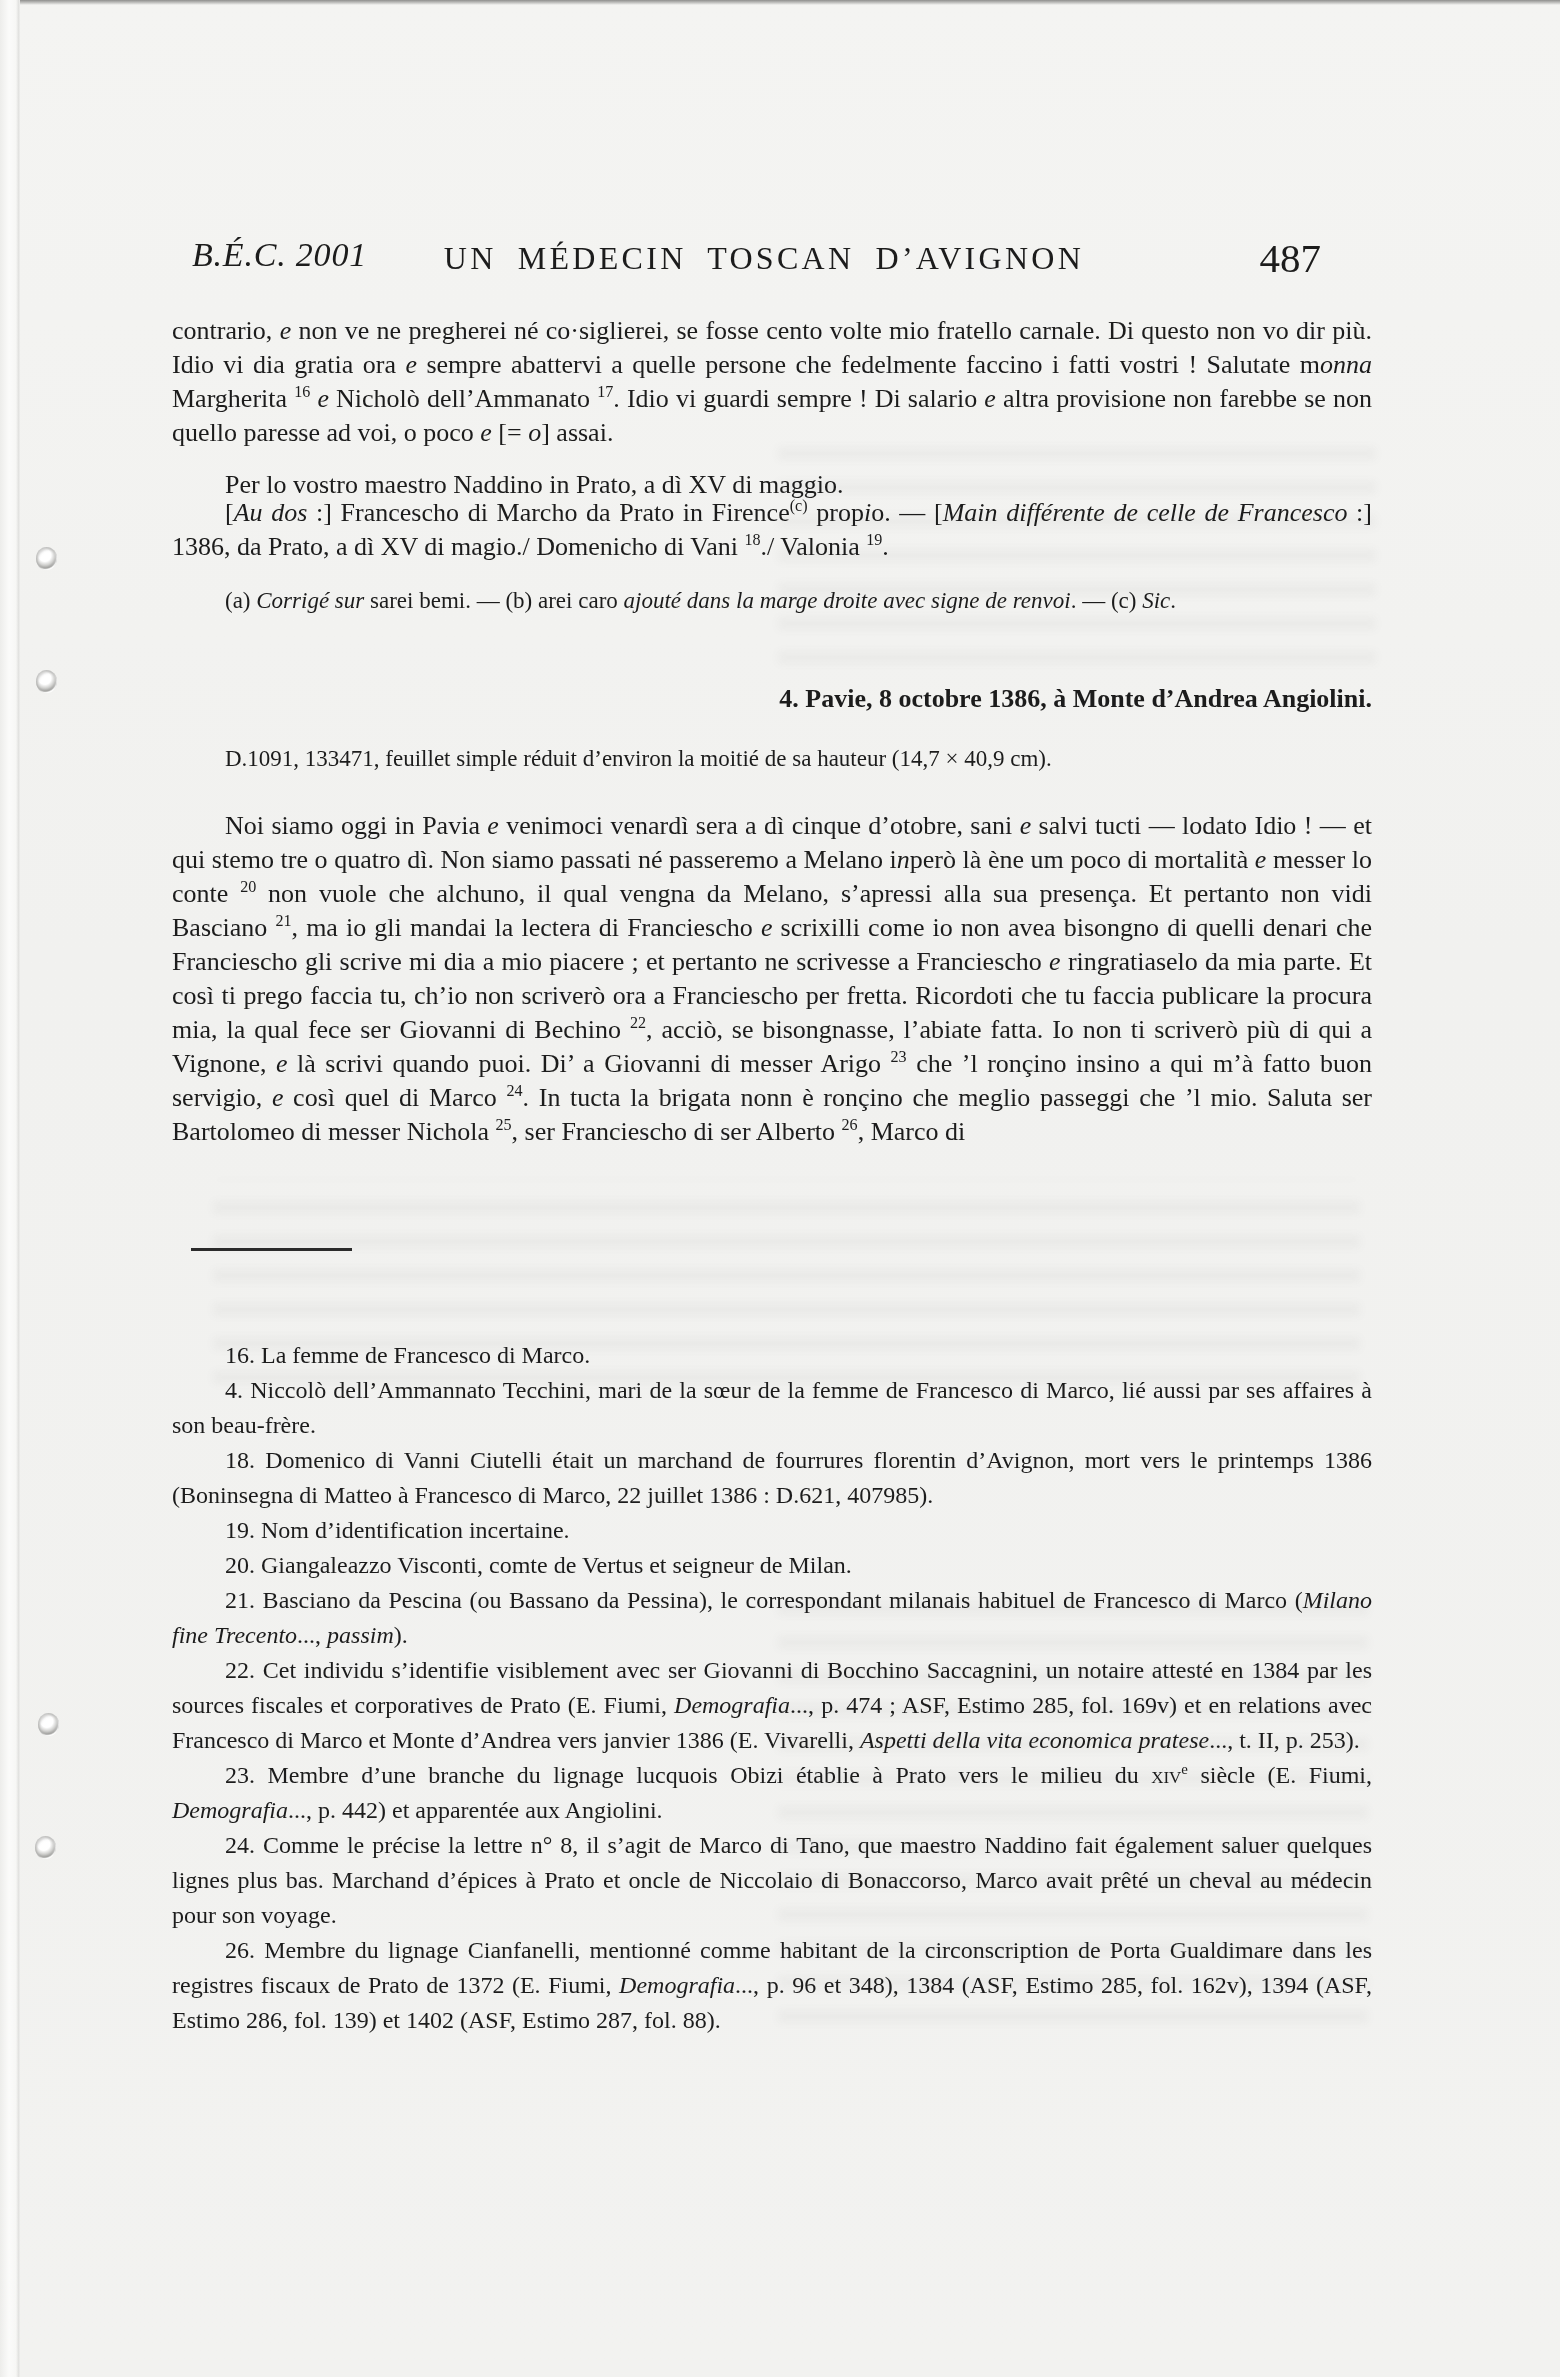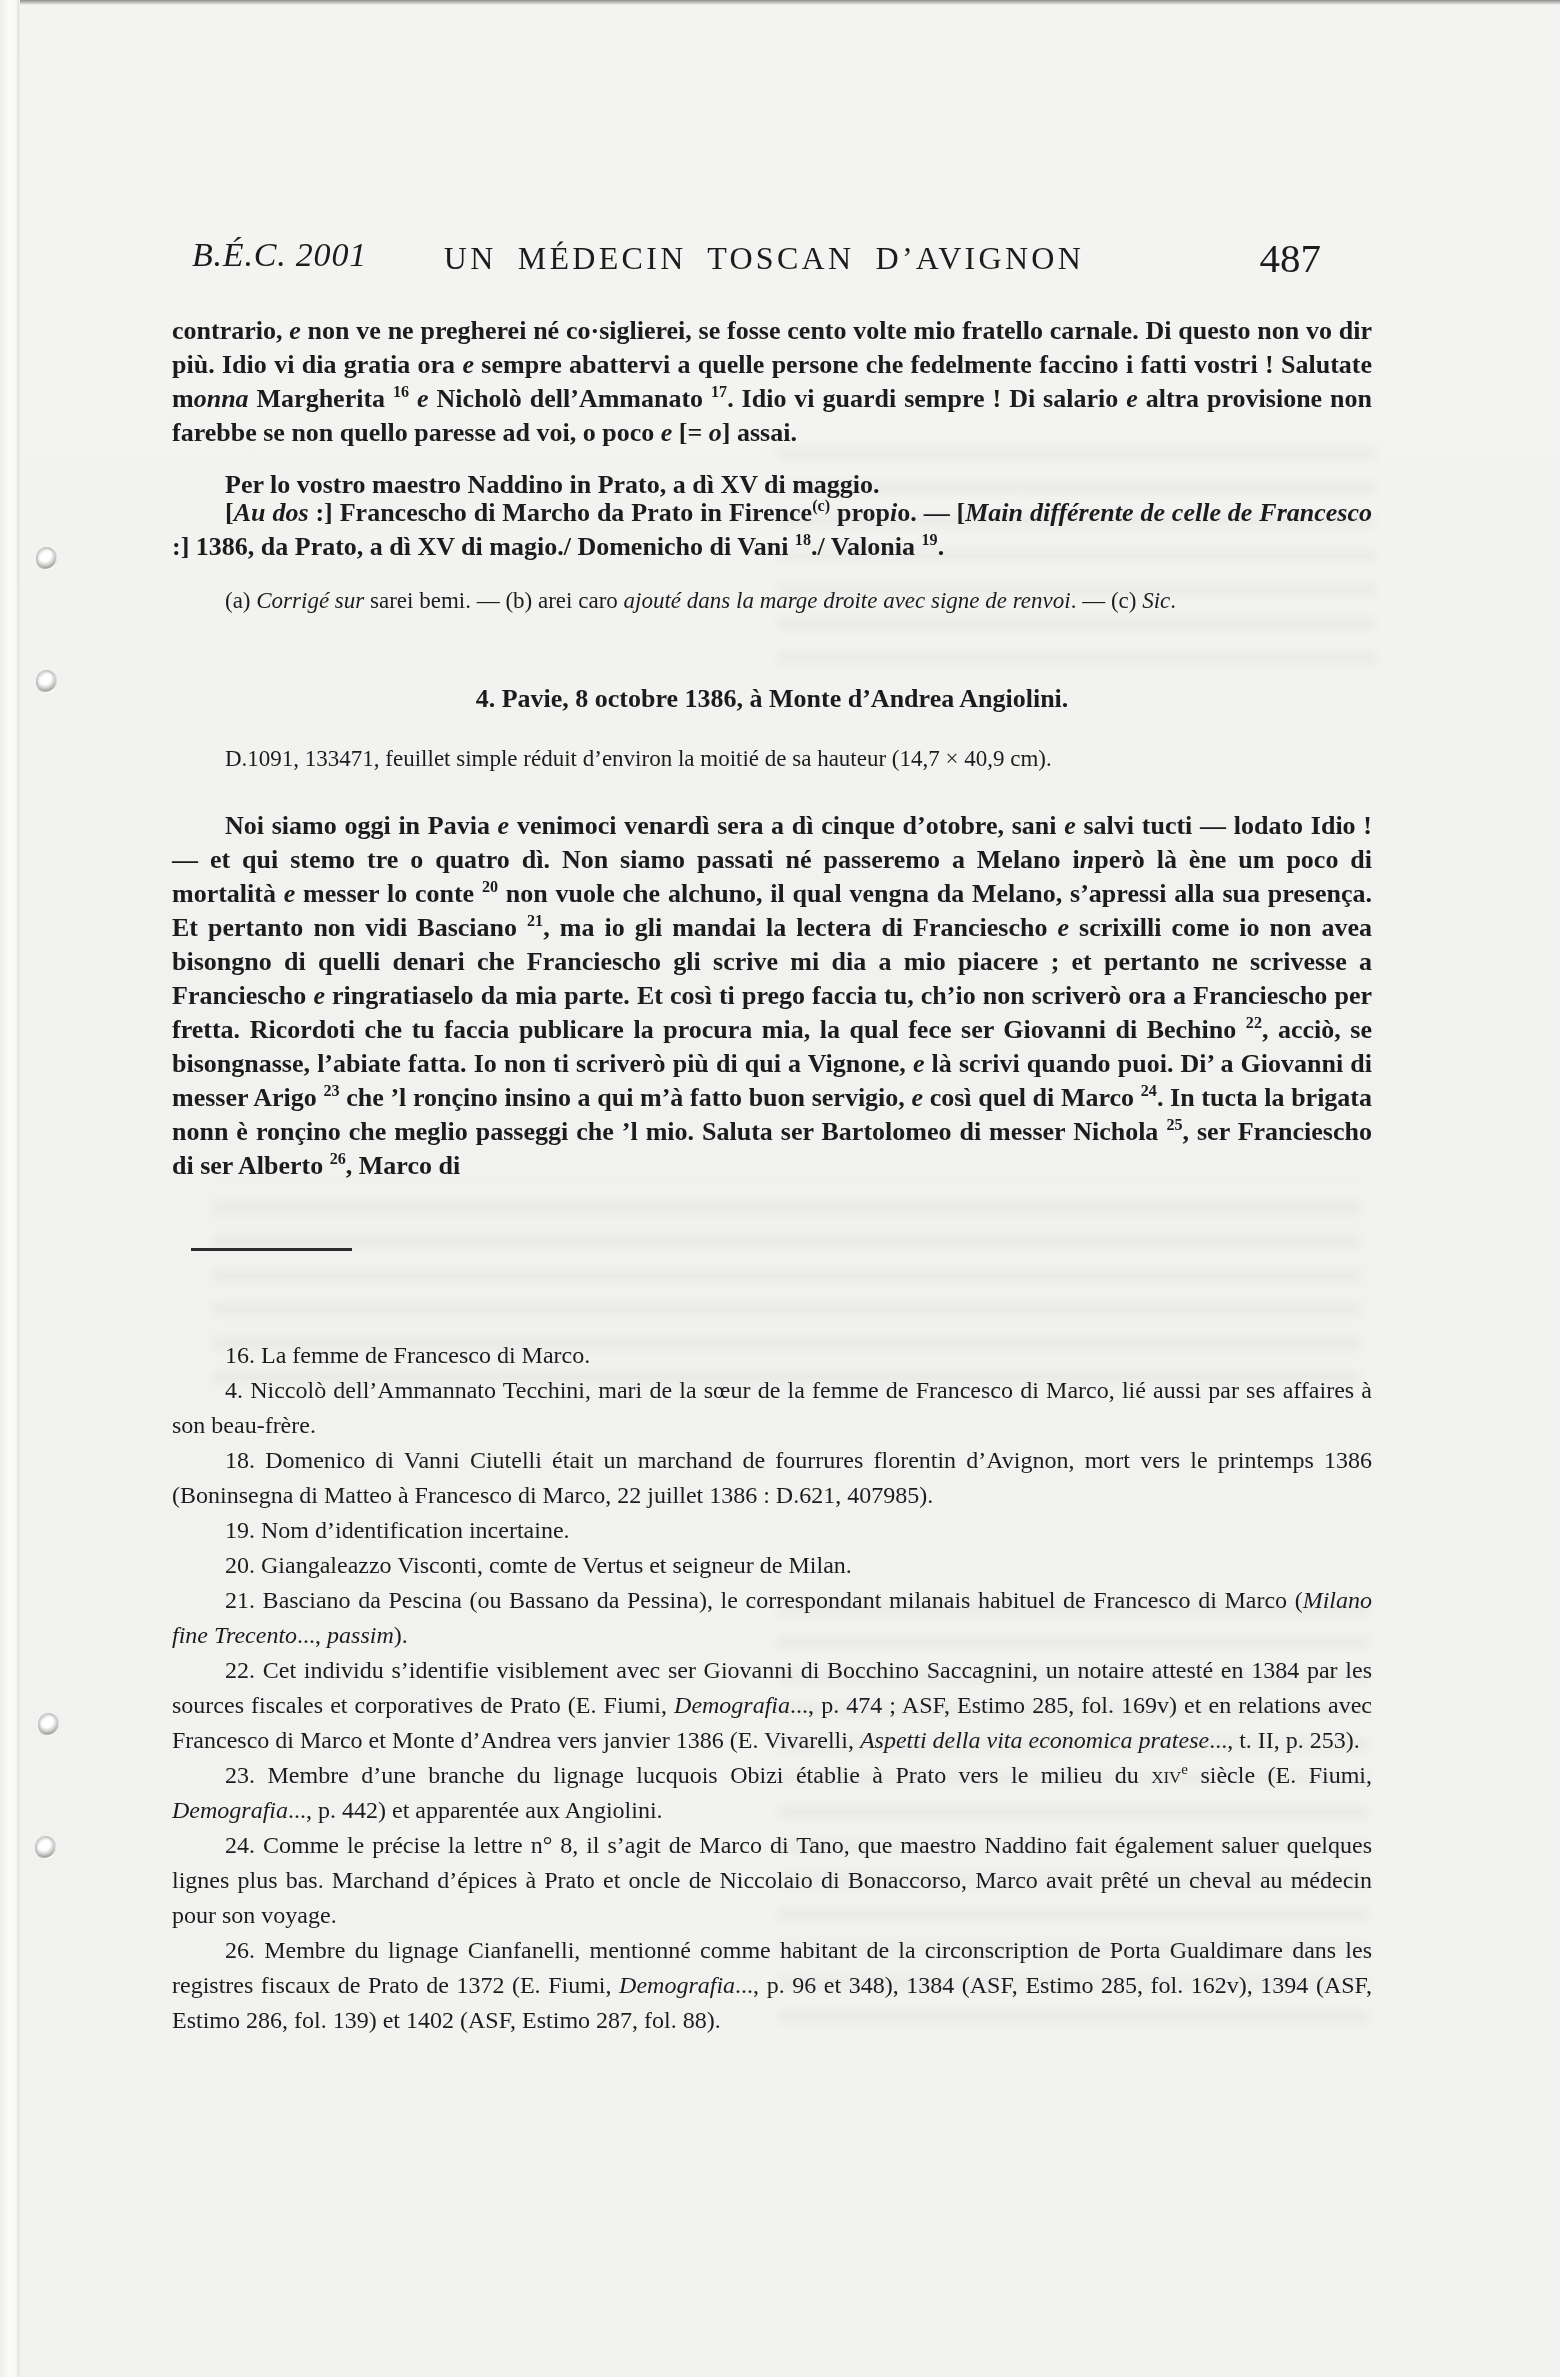--- a/index.html
+++ b/index.html
@@ -17,21 +17,21 @@
     background:radial-gradient(circle at 42% 36%,#ffffff 0 32%,#cfcfcd 52%,#9a9a98 68%,rgba(180,180,178,0) 76%);
     box-shadow:1.6px 2.5px 2.5px rgba(120,120,118,.35) inset, -0.8px -0.8px 1.6px #fff inset;}
   .bleed{position:absolute;opacity:.05;filter:blur(4.1px);
     background:repeating-linear-gradient(0deg,#6a6a68 0 13px,transparent 13px 34px);}
   .hdr{position:absolute;top:236px;left:0;width:100%;height:38px;}
   .hdr .journal{position:absolute;left:192px;top:0;font-style:italic;font-size:34px;letter-spacing:0.8px;}
   .hdr .running{position:absolute;left:164px;width:1200px;top:4.1px;text-align:center;
     font-size:32px;letter-spacing:3.3px;word-spacing:9.8px;}
   .hdr .pageno{position:absolute;right:239px;top:-1.6px;font-size:41px;}
   .txt{position:absolute;left:172px;width:1200px;text-align:justify;}
-  .main{font-size:26px;line-height:34px;font-weight:bold;}
+  .main{font-size:26px;line-height:34px;}
   .small{font-size:23px;line-height:29.5px;}
   .fnote{font-size:24px;line-height:35px;}
   .indent{text-indent:53px;}
   .center{text-align:center;}
   .bold{font-weight:bold;}
   sup{font-size:.62em;line-height:0;vertical-align:super;letter-spacing:0;}
   .sc{font-variant:small-caps;}
   .fnrule{position:absolute;left:191px;top:1248px;width:161px;height:2.5px;background:#2b2b2b;}
   .footnotes p{margin:0;}
   p{margin:0;}
@@ -55,21 +55,21 @@
     <span class="journal">B.É.C. 2001</span>
     <span class="running">UN MÉDECIN TOSCAN D’AVIGNON</span>
     <span class="pageno">487</span>
   </div>
 
   <p class="txt main" style="top:314px;">contrario, <i>e</i> non ve ne pregherei né co·siglierei, se fosse cento volte mio fratello carnale. Di questo non vo dir più. Idio vi dia gratia ora <i>e</i> sempre abattervi a quelle persone che fedelmente faccino i fatti vostri ! Salutate m<i>onna</i> Margherita <sup>16</sup> <i>e</i> Nicholò dell’Ammanato <sup>17</sup>. Idio vi guardi sempre ! Di salario <i>e</i> altra provisione non farebbe se non quello paresse ad voi, o poco <i>e</i> [= <i>o</i>] assai.</p>
   <p class="txt main indent" style="top:468px;">Per lo vostro maestro Naddino in Prato, a dì XV di maggio.</p>
   <p class="txt main indent" style="top:496px;">[<i>Au dos</i> :] Francescho di Marcho da Prato in Firence<sup>(c)</sup> prop<i>i</i>o. — [<i>Main différente de celle de Francesco</i> :] 1386, da Prato, a dì XV di magio./ Domenicho di Vani <sup>18</sup>./ Valonia <sup>19</sup>.</p>
   <p class="txt small indent" style="top:586px;">(a) <i>Corrigé sur</i> sarei bemi. — (b) arei caro <i>ajouté dans la marge droite avec signe de renvoi</i>. — (c) <i>Sic</i>.</p>
 
-  <p class="txt main bold center" style="top:682px;">4. Pavie, 8 octobre 1386, à Monte d’Andrea Angiolini.</p>
+  <p class="txt main bold center" style="top:682px;text-align:right;">4. Pavie, 8 octobre 1386, à Monte d’Andrea Angiolini.</p>
   <p class="txt small indent" style="top:744px;">D.1091, 133471, feuillet simple réduit d’environ la moitié de sa hauteur (14,7 × 40,9 cm).</p>
   <p class="txt main indent" style="top:809px;">Noi siamo oggi in Pavia <i>e</i> venimoci venardì sera a dì cinque d’otobre, sani <i>e</i> salvi tucti — lodato Idio ! — et qui stemo tre o quatro dì. Non siamo passati né passeremo a Melano i<i>n</i>però là ène um poco di mortalità <i>e</i> messer lo conte <sup>20</sup> non vuole che alchuno, il qual vengna da Melano, s’apressi alla sua presença. Et pertanto non vidi Basciano <sup>21</sup>, ma io gli mandai la lectera di Franciescho <i>e</i> scrixilli come io non avea bisongno di quelli denari che Franciescho gli scrive mi dia a mio piacere ; et pertanto ne scrivesse a Franciescho <i>e</i> ringratiaselo da mia parte. Et così ti prego faccia tu, ch’io non scriverò ora a Franciescho per fretta. Ricordoti che tu faccia publicare la procura mia, la qual fece ser Giovanni di Bechino <sup>22</sup>, acciò, se bisongnasse, l’abiate fatta. Io non ti scriverò più di qui a Vignone, <i>e</i> là scrivi quando puoi. Di’ a Giovanni di messer Arigo <sup>23</sup> che ’l ronçino insino a qui m’à fatto buon servigio, <i>e</i> così quel di Marco <sup>24</sup>. In tucta la brigata nonn è ronçino che meglio passeggi che ’l mio. Saluta ser Bartolomeo di messer Nichola <sup>25</sup>, ser Franciescho di ser Alberto <sup>26</sup>, Marco di</p>
 
   <div class="fnrule"></div>
   <div class="txt fnote footnotes" style="top:1338px;">
     <p class="indent">16. La femme de Francesco di Marco.</p>
     <p class="indent">4. Niccolò dell’Ammannato Tecchini, mari de la sœur de la femme de Francesco di Marco, lié aussi par ses affaires à son beau-frère.</p>
     <p class="indent">18. Domenico di Vanni Ciutelli était un marchand de fourrures florentin d’Avignon, mort vers le printemps 1386 (Boninsegna di Matteo à Francesco di Marco, 22 juillet 1386 : D.621, 407985).</p>
     <p class="indent">19. Nom d’identification incertaine.</p>
     <p class="indent">20. Giangaleazzo Visconti, comte de Vertus et seigneur de Milan.</p>

